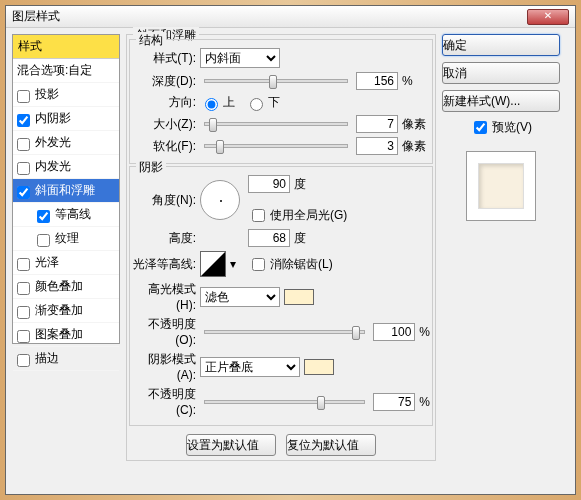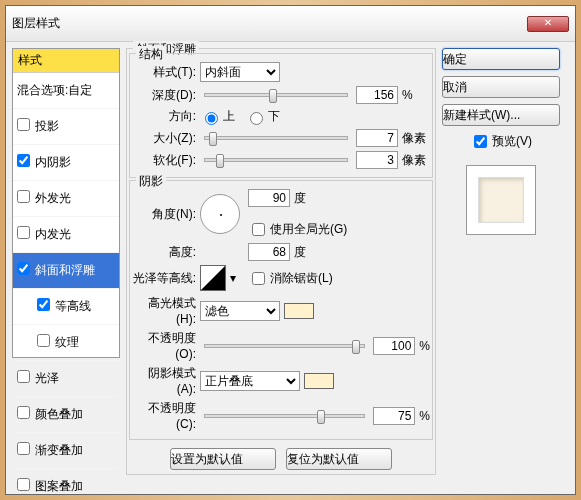--- a/index.html
+++ b/index.html
@@ -1,26 +1,26 @@
 <!DOCTYPE html>
 <html><head>
 <meta charset="utf-8">
 <style>
 *{box-sizing:border-box;font-family:"Microsoft YaHei",SimSun,sans-serif;font-size:12px}
 body{margin:0;background:linear-gradient(90deg,#d9a86c,#e8c89a,#d9a86c);padding:5px}
 .dialog{width:571px;height:490px;background:#f0f0f0;border:1px solid #666;position:relative}
-.titlebar{height:36px;background:linear-gradient(#fff,#e8e8e8);border-bottom:1px solid #ccc;padding:3px 6px;display:flex;justify-content:space-between;align-items:center}
+.titlebar{height:22px;background:linear-gradient(#fff,#e8e8e8);border-bottom:1px solid #ccc;padding:3px 6px;display:flex;justify-content:space-between;align-items:center}
 .titlebar .close{width:42px;height:16px;background:linear-gradient(#e8a0a0,#c04040);border:1px solid #803030;border-radius:2px;color:#fff;text-align:center;line-height:12px;font-size:10px}
 .content{display:flex;padding:6px;gap:6px}
 .left{width:108px}
 .fieldset{border:1px solid #ccc;padding:4px 2px;position:relative;margin-bottom:2px}
 .fieldset>.legend{position:absolute;top:-8px;left:6px;background:#f0f0f0;padding:0 3px}
 .style-list{border:1px solid #999;background:#fff;height:310px}
 .style-list .hdr{background:#fde047;padding:3px 5px;border-bottom:1px solid #ccc}
-.style-list .item{padding:9px 4px;display:flex;align-items:flex-start;gap:3px;border-bottom:1px solid #f4f4f4}
+.style-list .item{padding:3px 4px;display:flex;align-items:flex-end;gap:3px;border-bottom:1px solid #f4f4f4}
 .style-list .item.sel{background:#3875d7;color:#fff}
 .style-list .item.sub{padding-left:24px}
 .style-list input[type=checkbox]{margin:0 2px 0 0}
 .center{width:310px}
 .row{display:flex;align-items:center;margin:4px 0;gap:4px}
 .row .lbl{width:64px;text-align:right}
 .row select{width:80px;height:20px;border:1px solid #999;background:#fff}
 .row input[type=text]{width:42px;height:18px;border:1px solid #999;text-align:right;padding:0 3px}
 .row .unit{width:28px}
 .slider{flex:1;height:4px;background:#ddd;border:1px solid #aaa;position:relative;margin:0 4px}
@@ -29,21 +29,21 @@
 .angle-widget{width:40px;height:40px;border:1px solid #999;border-radius:50%;background:#fff;position:relative}
 .angle-widget::after{content:'';position:absolute;width:2px;height:2px;background:#000;top:19px;left:19px;border-radius:50%}
 .right{width:118px;display:flex;flex-direction:column;gap:6px;align-items:stretch}
 .btn{height:22px;border:1px solid #888;background:linear-gradient(#fdfdfd,#e4e4e4);border-radius:3px;line-height:20px;cursor:pointer}
 .btn.primary{border:1px solid #2a5db0;box-shadow:0 0 2px #6af}
 .preview-box{width:70px;height:70px;border:1px solid #999;background:#fff;margin:8px auto;display:flex;align-items:center;justify-content:center}
 .preview-box .inner{width:46px;height:46px;background:#f8f0e0;border:1px solid #ddd;box-shadow:inset 2px 2px 4px rgba(0,0,0,.15)}
 .swatch{width:30px;height:16px;border:1px solid #666;display:inline-block}
 .contour{width:26px;height:26px;border:1px solid #666;background:linear-gradient(135deg,#fff 48%,#000 52%)}
 .bottom-btns{display:flex;gap:10px;justify-content:center;margin-top:8px}
-.bottom-btns .btn{width:106px}
+.bottom-btns .btn{width:90px}
 .chk{display:flex;align-items:center;gap:2px}
 </style>
 </head>
 <body>
 
 <div class="dialog">
   <div class="titlebar">
     <span>图层样式</span>
     <div class="close">✕</div>
   </div>

